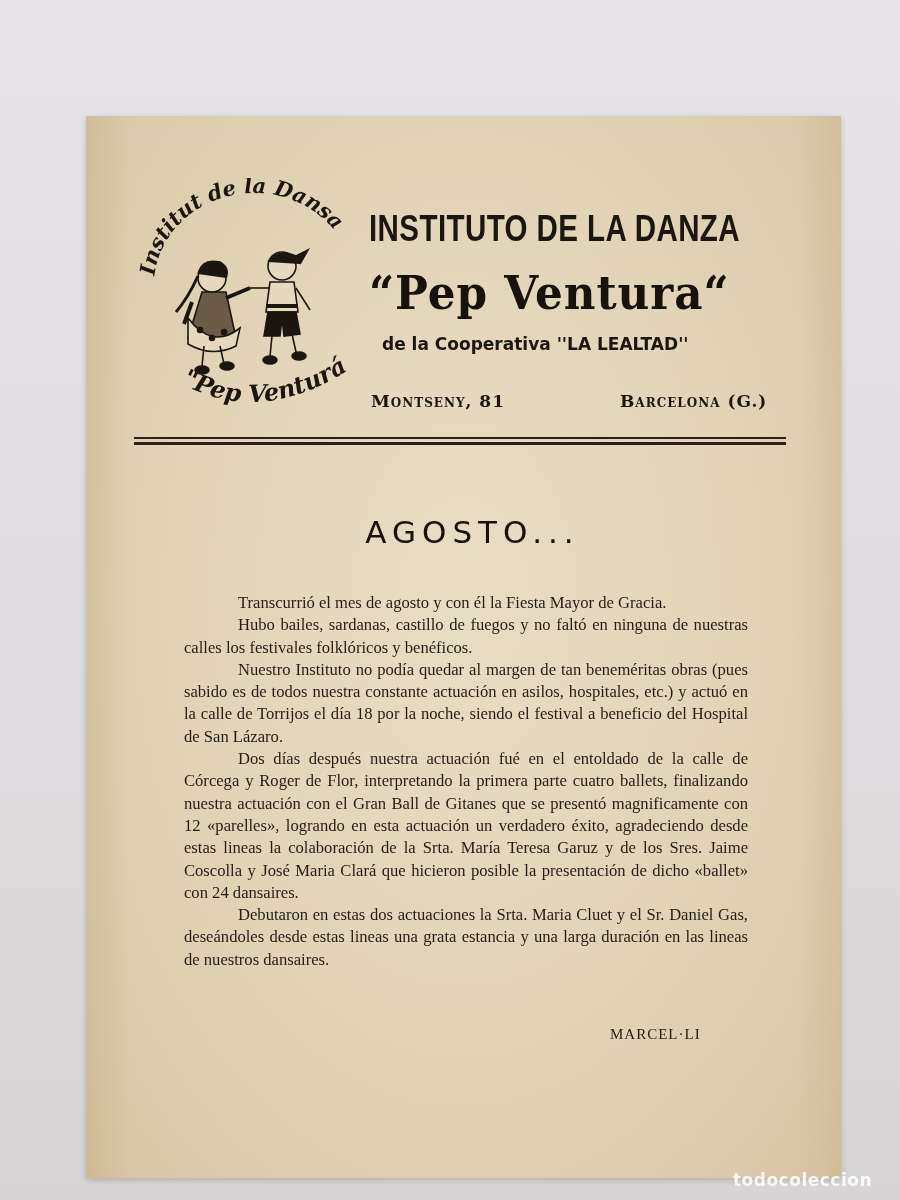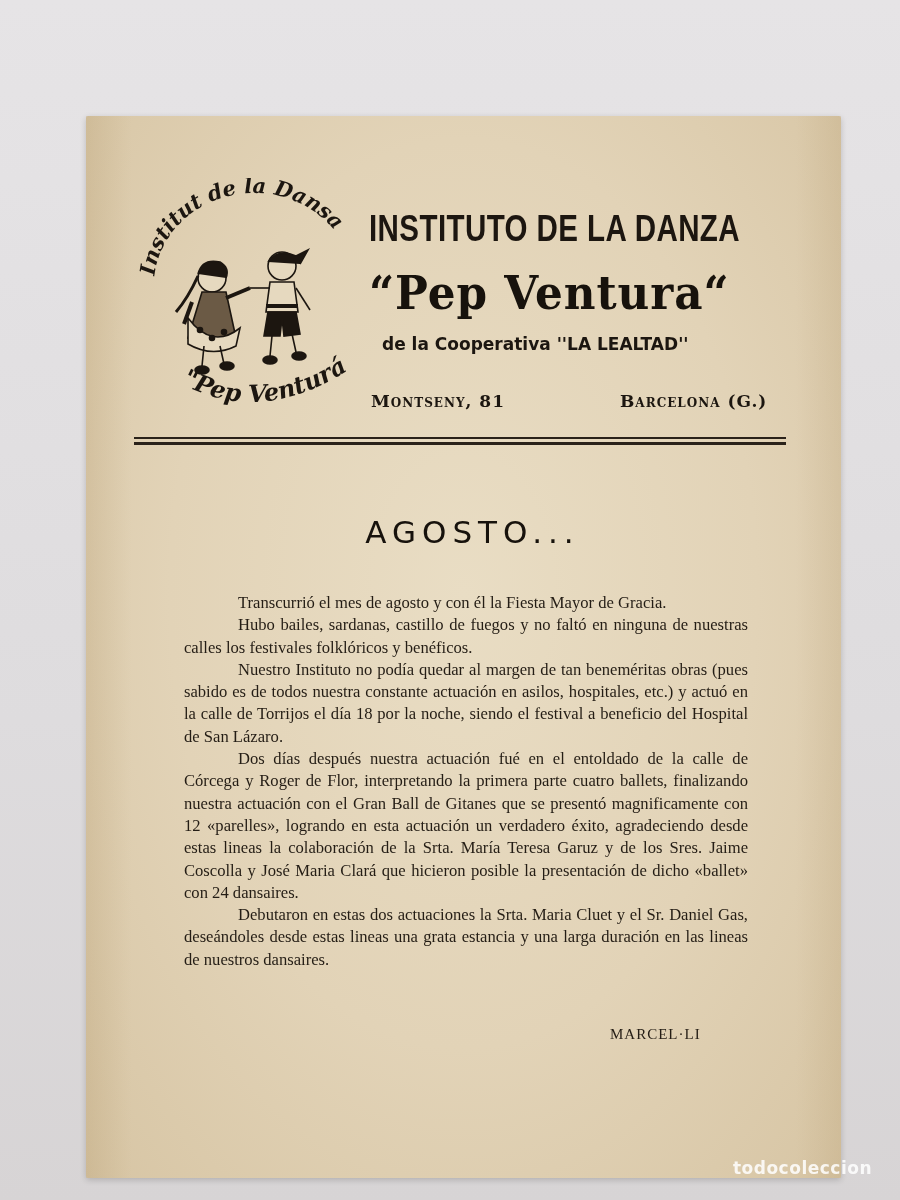--- a/index.html
+++ b/index.html
@@ -66,21 +66,21 @@
     font-family: "Liberation Serif", serif; font-size: 16.6px; line-height: 22.3px;
     text-align: justify; color: #241d15;
   }
   .body p { margin: 0; text-indent: 54px; text-align-last: left; }
   .signature {
     position: absolute; left: 524px; top: 910px; white-space: nowrap;
     font-family: "Liberation Serif", serif; font-size: 15px; letter-spacing: 1px;
     color: #241d15;
   }
   .watermark {
-    position: absolute; right: 28px; bottom: 22px;
+    position: absolute; right: 28px; bottom: 10px;
     font-family: "DejaVu Sans", sans-serif; font-weight: bold; font-size: 17px;
     color: rgba(255,255,255,0.85); letter-spacing: 0.5px;
   }
 </style>
 </head>
 <body>
 
 <div class="paper">
 
   <div class="logo">

